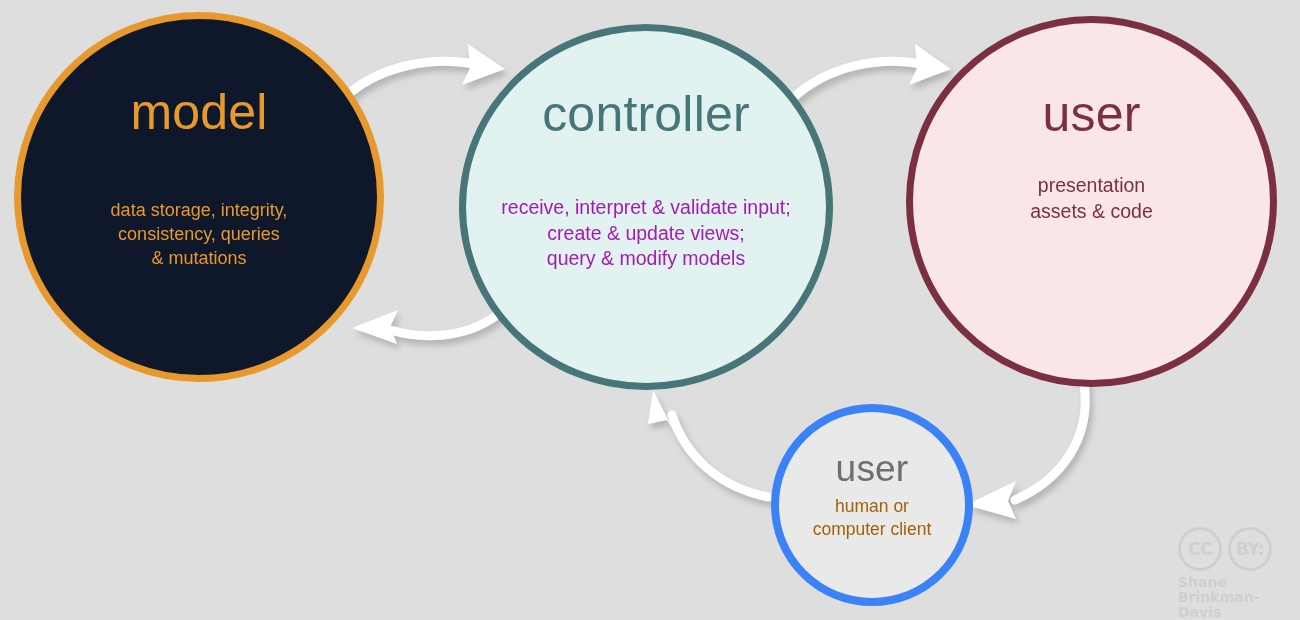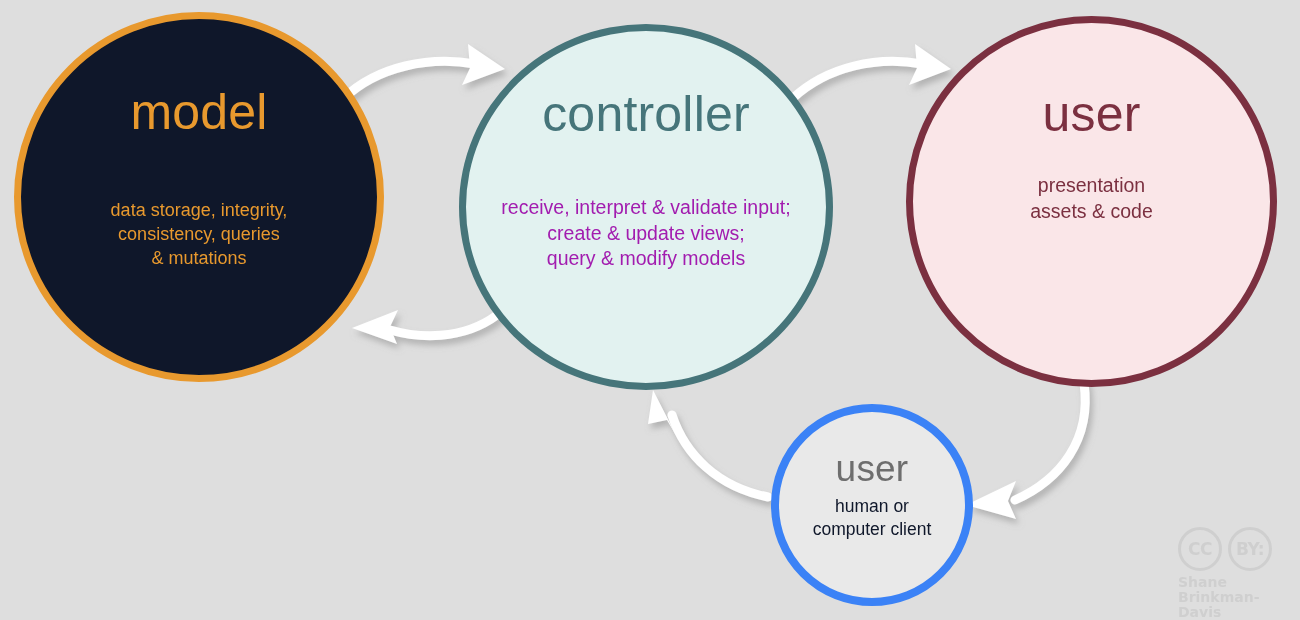--- a/index.html
+++ b/index.html
@@ -113,21 +113,21 @@
     border: 8px solid #3b82f6;
   }
   #node-user .node-title {
     margin-top: 38px;
     font-size: 37px;
     color: #6e6e6e;
   }
   #node-user .node-desc {
     margin-top: 8px;
     font-size: 17.5px;
-    color: #0f172a;
+    color: #a16207;
   }
 
   
   #cc-badge {
     position: absolute;
     left: 1178px; top: 527px;
     width: 112px;
     color: #cfcfcf;
     text-align: left;
   }

